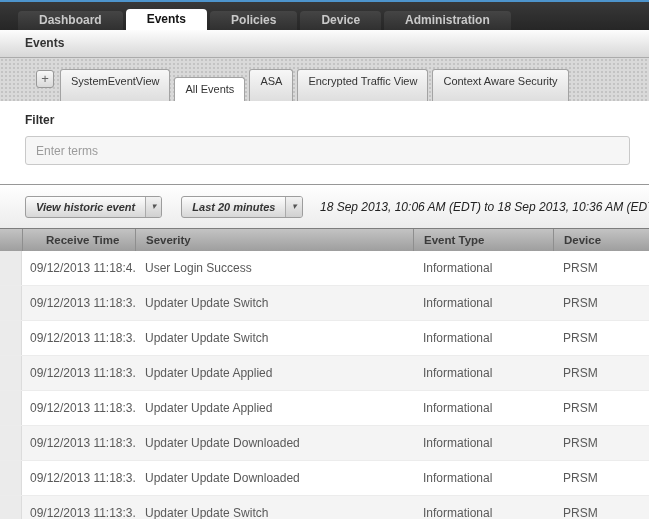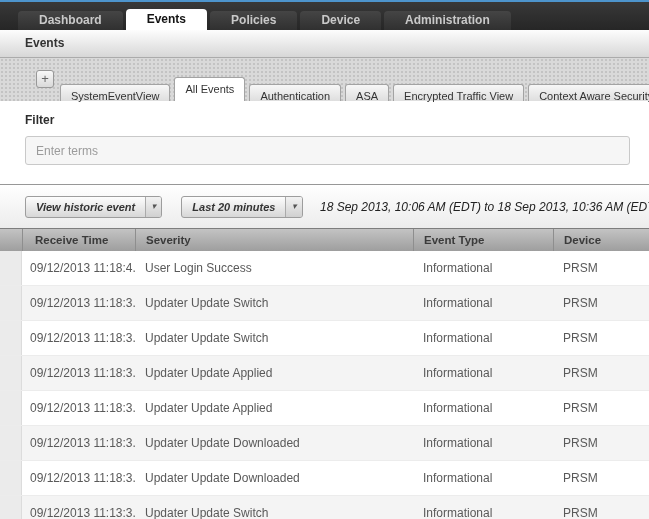--- a/index.html
+++ b/index.html
@@ -23,21 +23,21 @@
 
   
   .viewtabs { height:43px; background-color:#d9d9d9;
               background-image:radial-gradient(circle,#c3c3c3 1px, transparent 1.2px);
               background-size:4px 4px;
               display:flex; align-items:flex-end; padding-left:36px; }
   .add-btn { width:18px; height:18px; margin:0 6px 13px 0; border:1px solid #989898;
              border-radius:3px; background:linear-gradient(#f8f8f8,#d9d9d9);
              font-size:13px; line-height:15px; text-align:center; color:#666;
              cursor:pointer; flex:0 0 auto; }
-  .view-tab { height:17px; line-height:22px; padding:0 10px; margin-right:4px;
+  .view-tab { height:32px; line-height:22px; padding:0 10px; margin-right:4px;
               font-size:11px; color:#333; white-space:nowrap; cursor:pointer;
               background:linear-gradient(#f7f7f7,#dedede);
               border:1px solid #a3a3a3; border-bottom:none;
               border-radius:3px 3px 0 0; }
   .view-tab.active { background:#fff; height:24px; line-height:23px; }
 
   
   .filter-section { background:#fff; padding:12px 0 0 25px; height:83px; }
   .filter-label { font-size:12px; font-weight:bold; color:#2e2e2e; margin-bottom:9px; }
   .filter-input { display:block; width:calc(100% - 19px); height:29px;
@@ -64,21 +64,21 @@
 
   
   .etable { width:100%; }
   .thead { display:grid; grid-template-columns:22px 113px 278px 140px 1fr;
            height:23px; border-top:1px solid #7d7d7d;
            background:linear-gradient(#c3c3c3,#9e9e9e); }
   .th { font-size:11.5px; font-weight:bold; color:#3b3b3b; line-height:22px;
         padding-left:10px; border-left:1px solid #8e8e8e; overflow:hidden;
         white-space:nowrap; cursor:pointer; }
   .th:first-child { border-left:none; padding-left:0; }
-  .th.c-time { padding-left:12px; }
+  .th.c-time { padding-left:23px; }
   .tr { display:grid; grid-template-columns:22px 113px 278px 140px 1fr;
         height:35px; background:#fff; border-bottom:1px solid #ececec; cursor:pointer; }
   .tr:nth-child(even) { background:#f4f4f4; }
   .td { font-size:12px; color:#595959; line-height:34px; padding-left:10px;
         overflow:hidden; white-space:nowrap; }
   .td.gutter { background:#ebebeb; border-right:1px solid #dcdcdc; padding:0; }
   .td.c-time { padding-left:8px; }
 </style>
 </head>
 <body>
@@ -95,21 +95,20 @@
 <div class="crumbbar">
   <span>Events</span>
 </div>
 
 <div class="viewtabs">
   <div class="add-btn">
     <span>+</span>
   </div>
   <div class="view-tab">SystemEventView</div>
   <div class="view-tab active">All Events</div>
-  <div class="view-tab">Authentication</div>
   <div class="view-tab">ASA</div>
   <div class="view-tab">Encrypted Traffic View</div>
   <div class="view-tab">Context Aware Security</div>
 </div>
 
 <div class="filter-section">
   <div class="filter-label">Filter</div>
   <input class="filter-input" type="text" placeholder="Enter terms" style="">
 </div>
 

